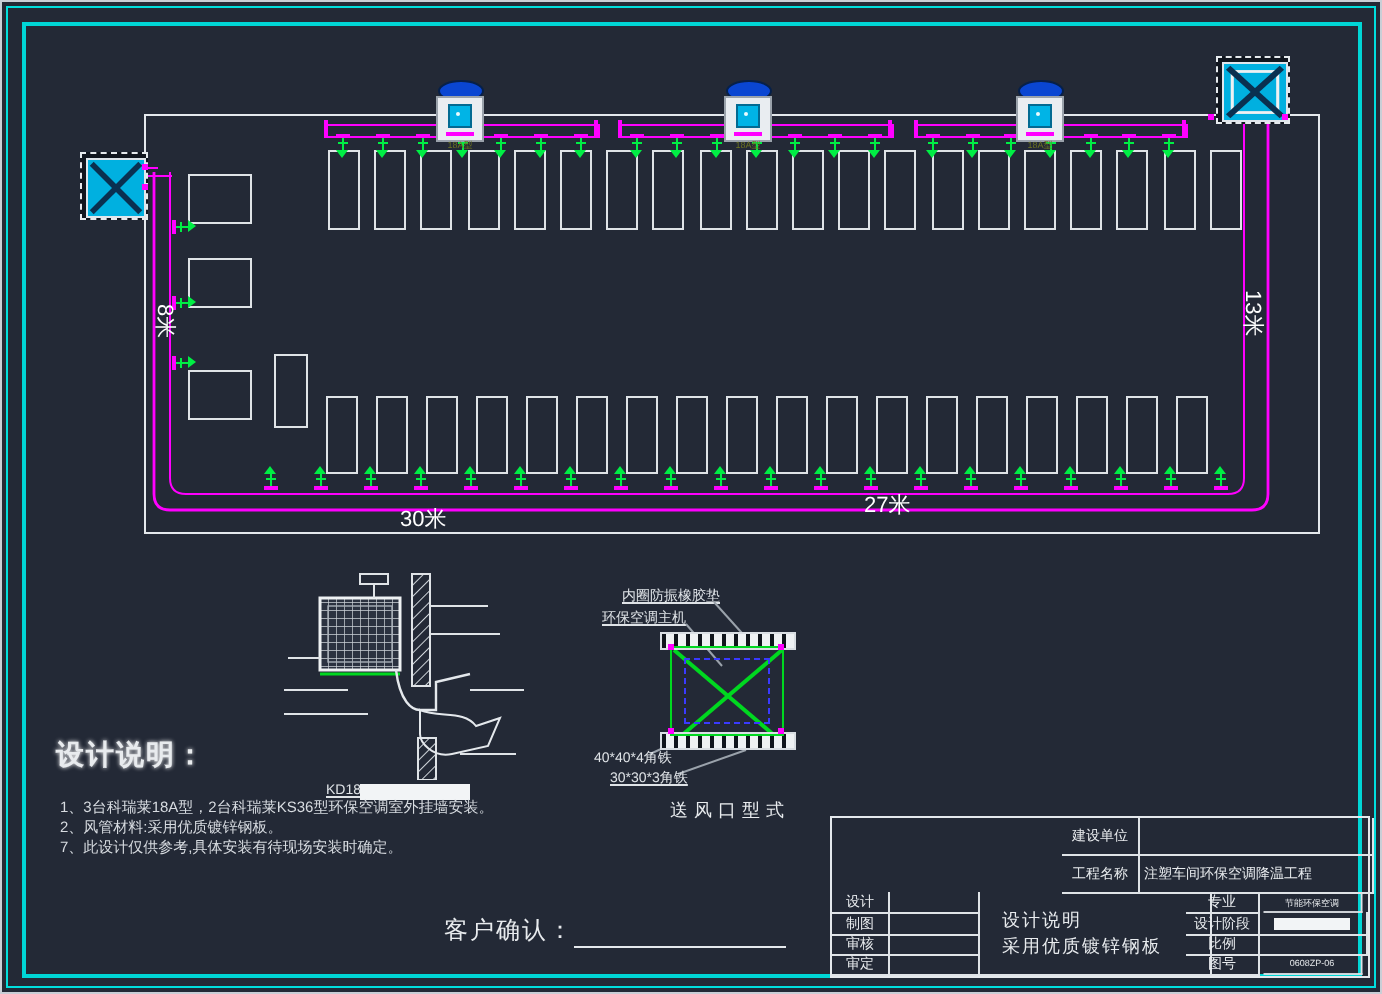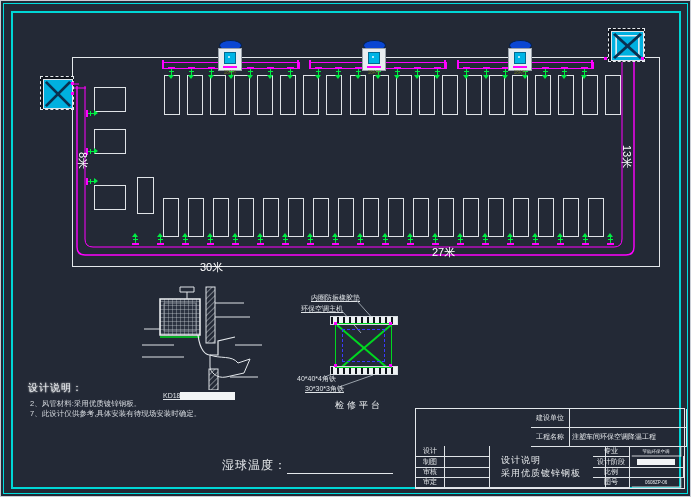--- a/index.html
+++ b/index.html
@@ -31,21 +31,21 @@
   .fan .lbl{position:absolute;left:0;top:29px;width:26px;text-align:center;font-size:5px;color:#6d7420;transform:scale(.9);}
   
   .wunit{position:absolute;border:1px dashed #e6eaee;background:#11161f;padding:2px;}
   .wunit .inner{position:relative;width:100%;height:100%;background:#00b0e0;border:1px solid #dfe6ec;}
   .wunit svg{position:absolute;left:0;top:0;}
   .mdot{position:absolute;width:3px;height:3px;background:#ff00ff;}
   
   .dim{position:absolute;color:#fff;font-size:11px;white-space:nowrap;}
   .dim.rot{transform:rotate(90deg);transform-origin:left top;}
   
-  #notes-title{left:28px;top:369px;font-size:10px;font-weight:normal;letter-spacing:1px;text-shadow:0 0 2px #fff;margin-top:12px;}
+  #notes-title{left:28px;top:369px;font-size:14px;font-weight:bold;letter-spacing:1px;text-shadow:0 0 2px #fff;}
   #notes-list{left:30px;top:399px;width:330px;font-size:7.5px;line-height:10.2px;color:#d7dbe0;}
   
   .cap7{position:absolute;font-size:7px;color:#dfe3e7;white-space:nowrap;}
   .cap7 u{text-decoration:underline;}
   #kd-bar{left:180px;top:392px;width:55px;height:8px;background:#f2f4f6;}
   #confirm{left:222px;top:457px;font-size:12px;letter-spacing:1px;}
   #confirm .line{display:inline-block;width:106px;border-bottom:1px solid #e4e8ec;height:12px;vertical-align:bottom;}
   
   #plat{left:295px;top:291px;width:130px;height:120px;}
   .strip{position:absolute;height:7px;background:repeating-linear-gradient(90deg,#10151c 0 2px,#eef1f3 2px 6px);border:1px solid #d9dee3;}
@@ -433,21 +433,21 @@
         </div>
       </div>
       <div class="mdot" style="left: 71px; top: 82px;"></div>
       <div class="mdot" style="left: 71px; top: 92px;"></div>
       <div class="mdot" style="left: 604px; top: 57px;"></div>
       <div class="mdot" style="left: 641px; top: 57px;"></div>
     </div>
 
   <div class="dim rot" style="left:90px;top:152px;">8米</div>
   <div class="dim rot" style="left:634px;top:145px;">13米</div>
-  <div class="dim" style="left:200px;top:260px;">30米</div>
+  <div class="dim" style="left:200px;top:252px;">30米</div>
   <div class="dim" style="left:432px;top:245px;">27米</div>
 
   <svg class="abs" id="wall-detail" style="left:140px;top:285px;" width="130" height="105" viewBox="0 0 130 105">
     <defs>
       <pattern id="hatch" width="4" height="4" patternUnits="userSpaceOnUse" patternTransform="rotate(45)">
         <rect width="4" height="4" fill="#232936"></rect>
           <line x1="0" y1="0" x2="0" y2="4" stroke="#cfd5da" stroke-width="1"></line>
       </pattern>
       <pattern id="grid" width="4" height="4" patternUnits="userSpaceOnUse">
         <rect width="4" height="4" fill="#2b3240"></rect>
@@ -487,31 +487,32 @@
     <div class="strip" style="left:35px;top:25px;width:66px;"></div>
     <div class="strip" style="left:35px;top:75px;width:66px;"></div>
     <div class="mid" style="left:40px;top:32px;width:55px;height:43px;"></div>
     <div class="dash" style="left:47px;top:38px;width:41px;height:31px;"></div>
     <div class="mdot" style="left:39px;top:31px;"></div>
       <div class="mdot" style="left:94px;top:31px;"></div>
     <div class="mdot" style="left:39px;top:73px;"></div>
       <div class="mdot" style="left:94px;top:73px;"></div>
     <div class="cap7" style="left:2px;top:83px;">40*40*4角铁</div>
     <div class="cap7" style="left:10px;top:93px;"><u>30*30*3角铁</u></div>
-    <div id="plat-cap" style="left:40px;top:108px;">检修平台</div>
+    <div id="plat-cap" style="left:40px;top:108px;">送风口型式</div>
   </div>
 
   <div class="abs" id="notes-title">设计说明：</div>
   <div class="abs" id="notes-list">
+      <div>1、3台科瑞莱18A型，2台科瑞莱KS36型环保空调室外挂墙安装。</div>
       <div>2、风管材料:采用优质镀锌钢板。</div>
       <div>7、此设计仅供参考,具体安装有待现场安装时确定。</div>
     </div>
 
   <div class="abs" id="confirm">
-    <span>湿球温度：</span><span class="line"></span>
+    <span>客户确认：</span><span class="line"></span>
   </div>
 
   <div class="abs" id="tblock">
     <div class="cell" style="left:115px;top:0;width:38px;height:18px;">建设单位</div>
     <div class="cell left" style="left:153px;top:0;width:114px;height:18px;"></div>
     <div class="cell" style="left:115px;top:18px;width:38px;height:19px;">工程名称</div>
     <div class="cell left" style="left:153px;top:18px;width:114px;height:19px;">注塑车间环保空调降温工程</div>
 
     <div class="cell" style="left:0;top:37px;width:28px;height:10px;">设计</div>
     <div class="cell" style="left:0;top:47px;width:28px;height:11px;">制图</div>

